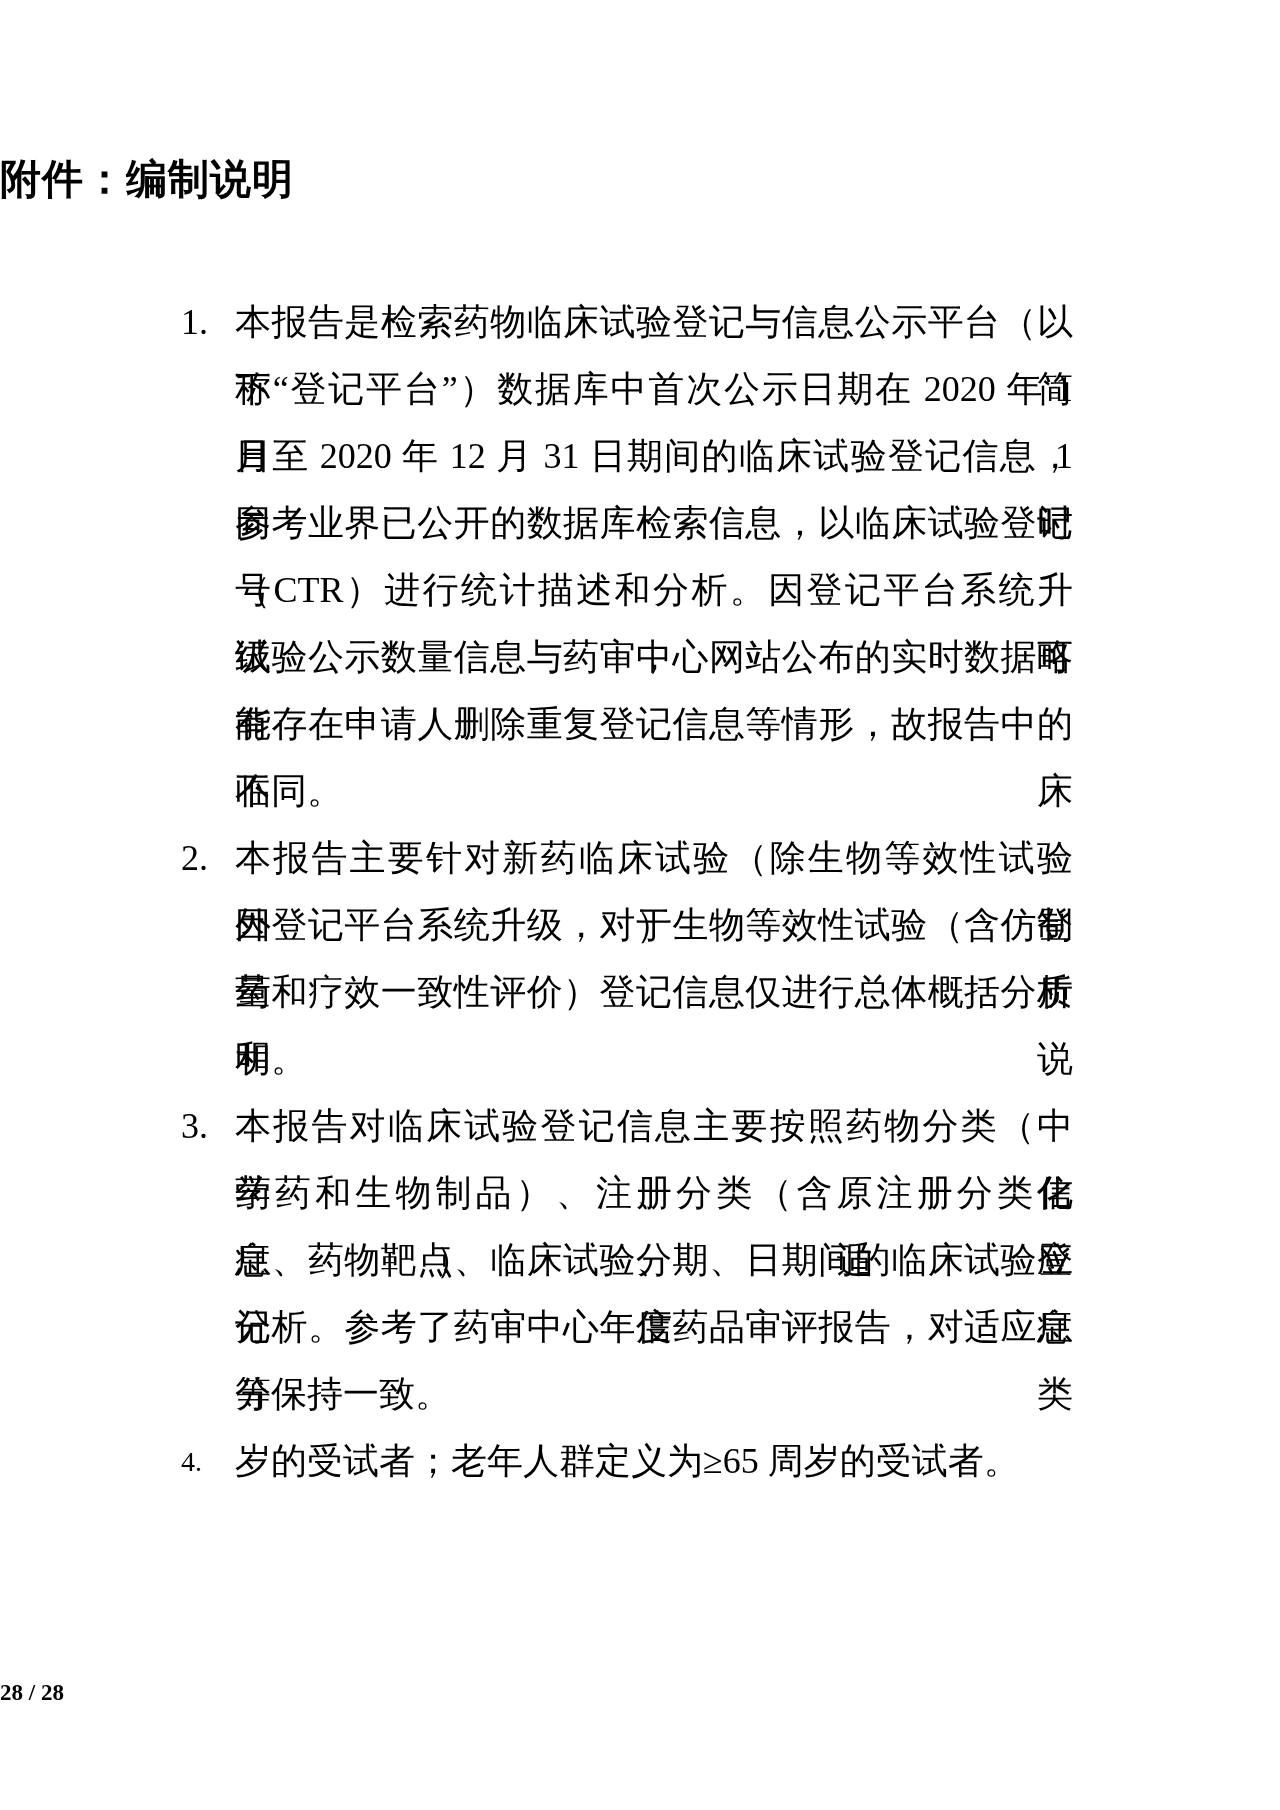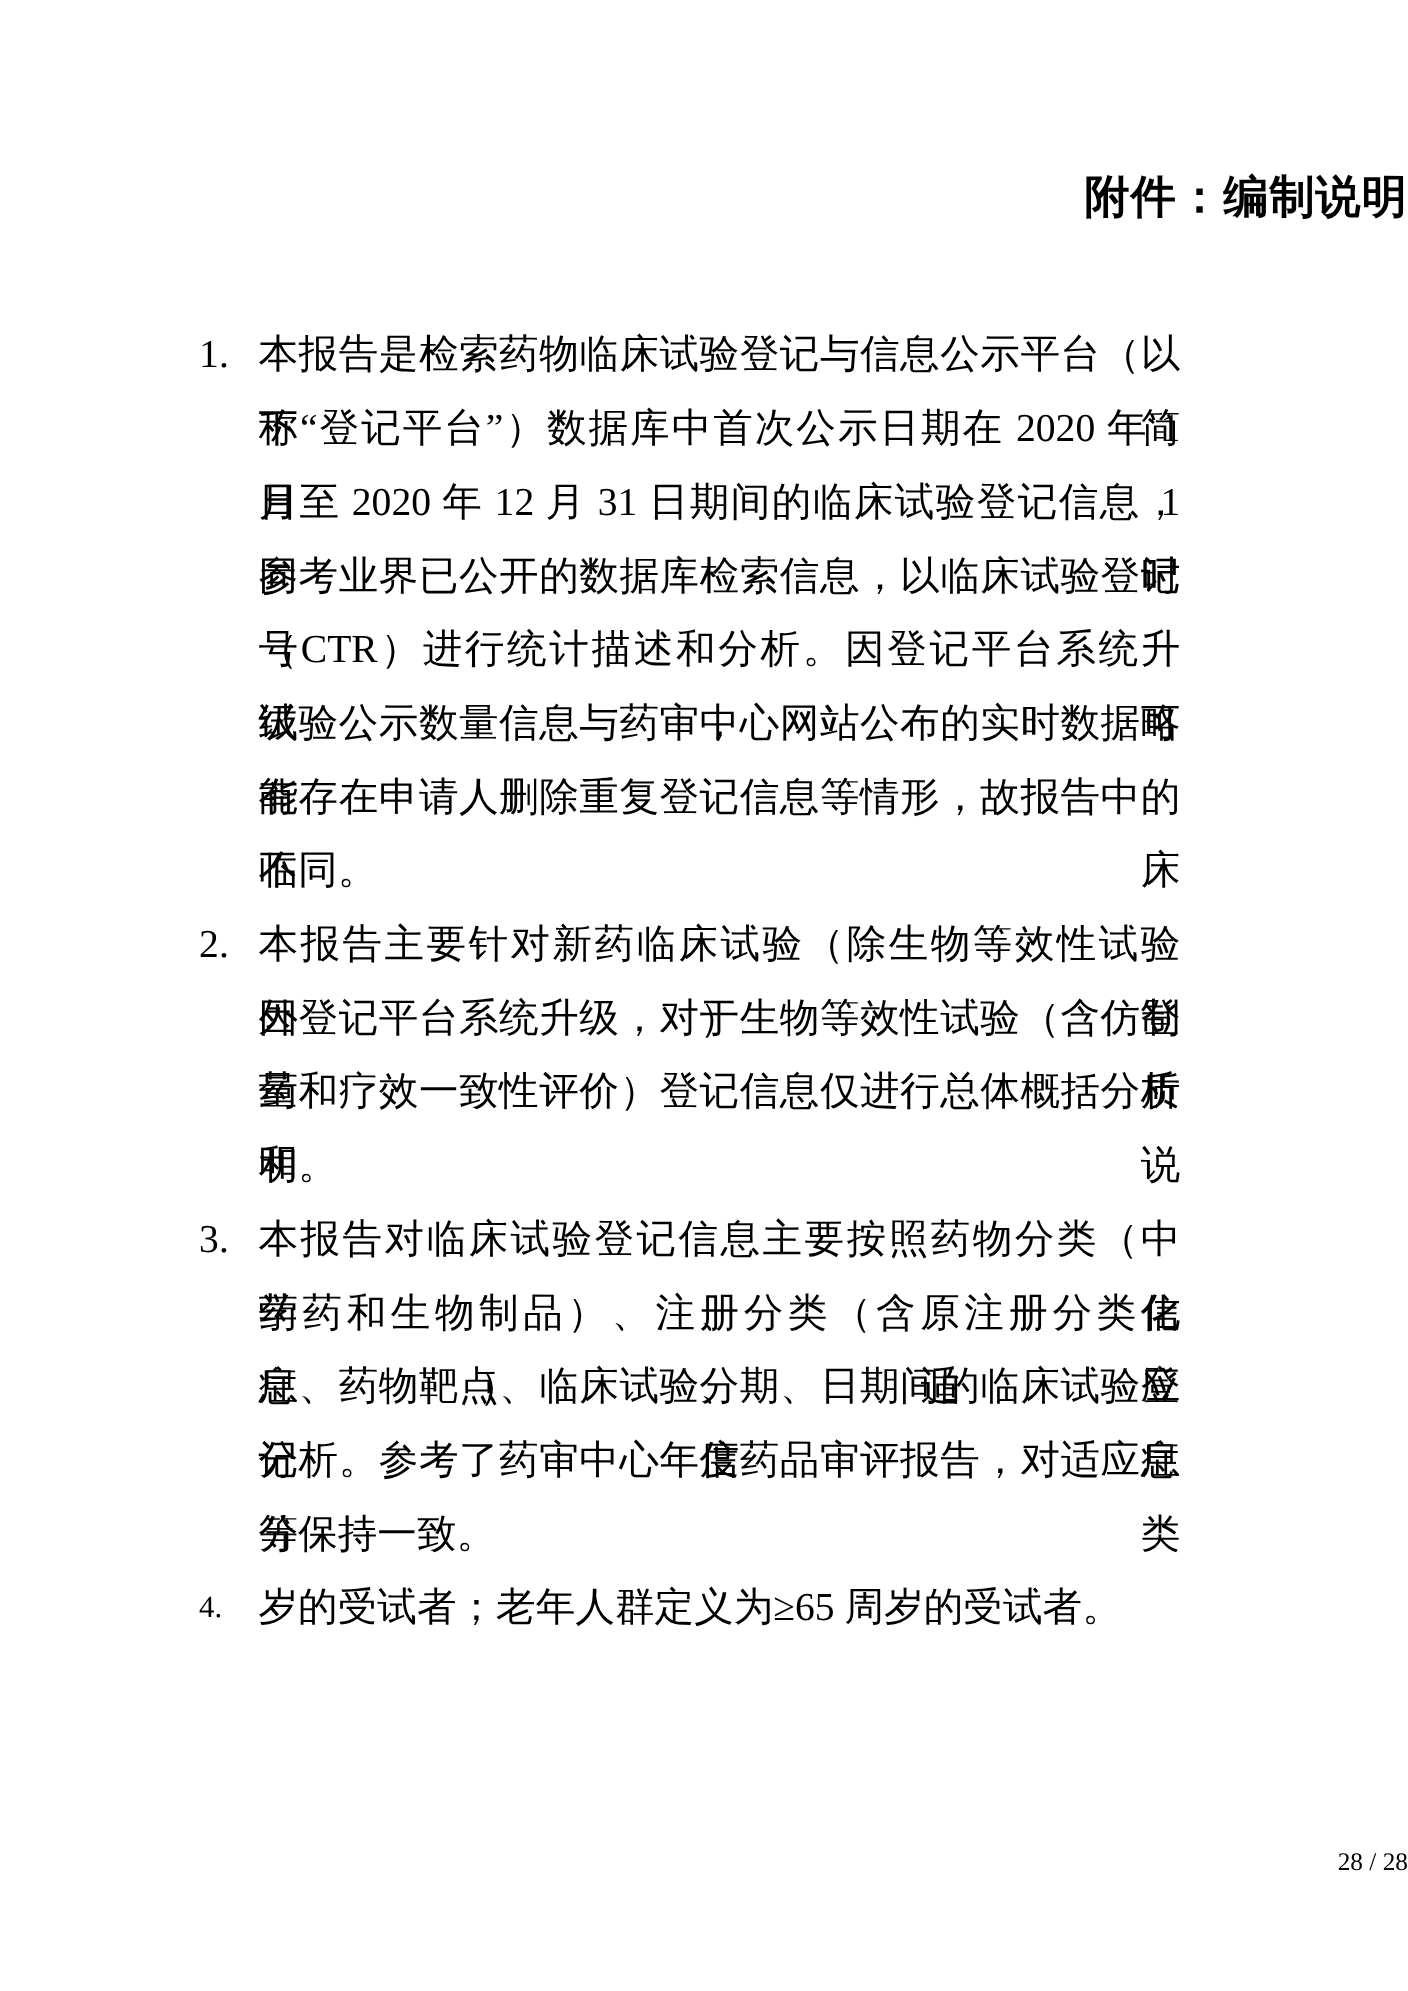--- a/index.html
+++ b/index.html
@@ -14,21 +14,21 @@
     background: #ffffff;
     color: #000000;
     font-family: "Liberation Serif", "DejaVu Serif", serif;
     overflow: hidden;
   }
   .doc-title {
     position: absolute;
     top: 156px;
     left: 0;
     width: 100%;
-    text-align: right;
+    text-align: left;
     font-size: 41px;
     font-weight: bold;
     letter-spacing: 1px;
     line-height: 1.15;
   }
   .content {
     position: absolute;
     left: 235px;
     top: 289px;
     width: 838px;
@@ -57,23 +57,23 @@
   }
   .line.last {
     text-align: right;
     text-align-last: left;
   }
   .footer {
     position: absolute;
     top: 1679px;
     left: 0;
     width: 100%;
-    text-align: right;
+    text-align: left;
     font-size: 23px;
-    font-weight: normal;
+    font-weight: bold;
     line-height: 1.2;
   }
 </style>
 </head>
 <body>
 
 <div class="page">
 
   <div class="doc-title">附件：编制说明</div>
 

